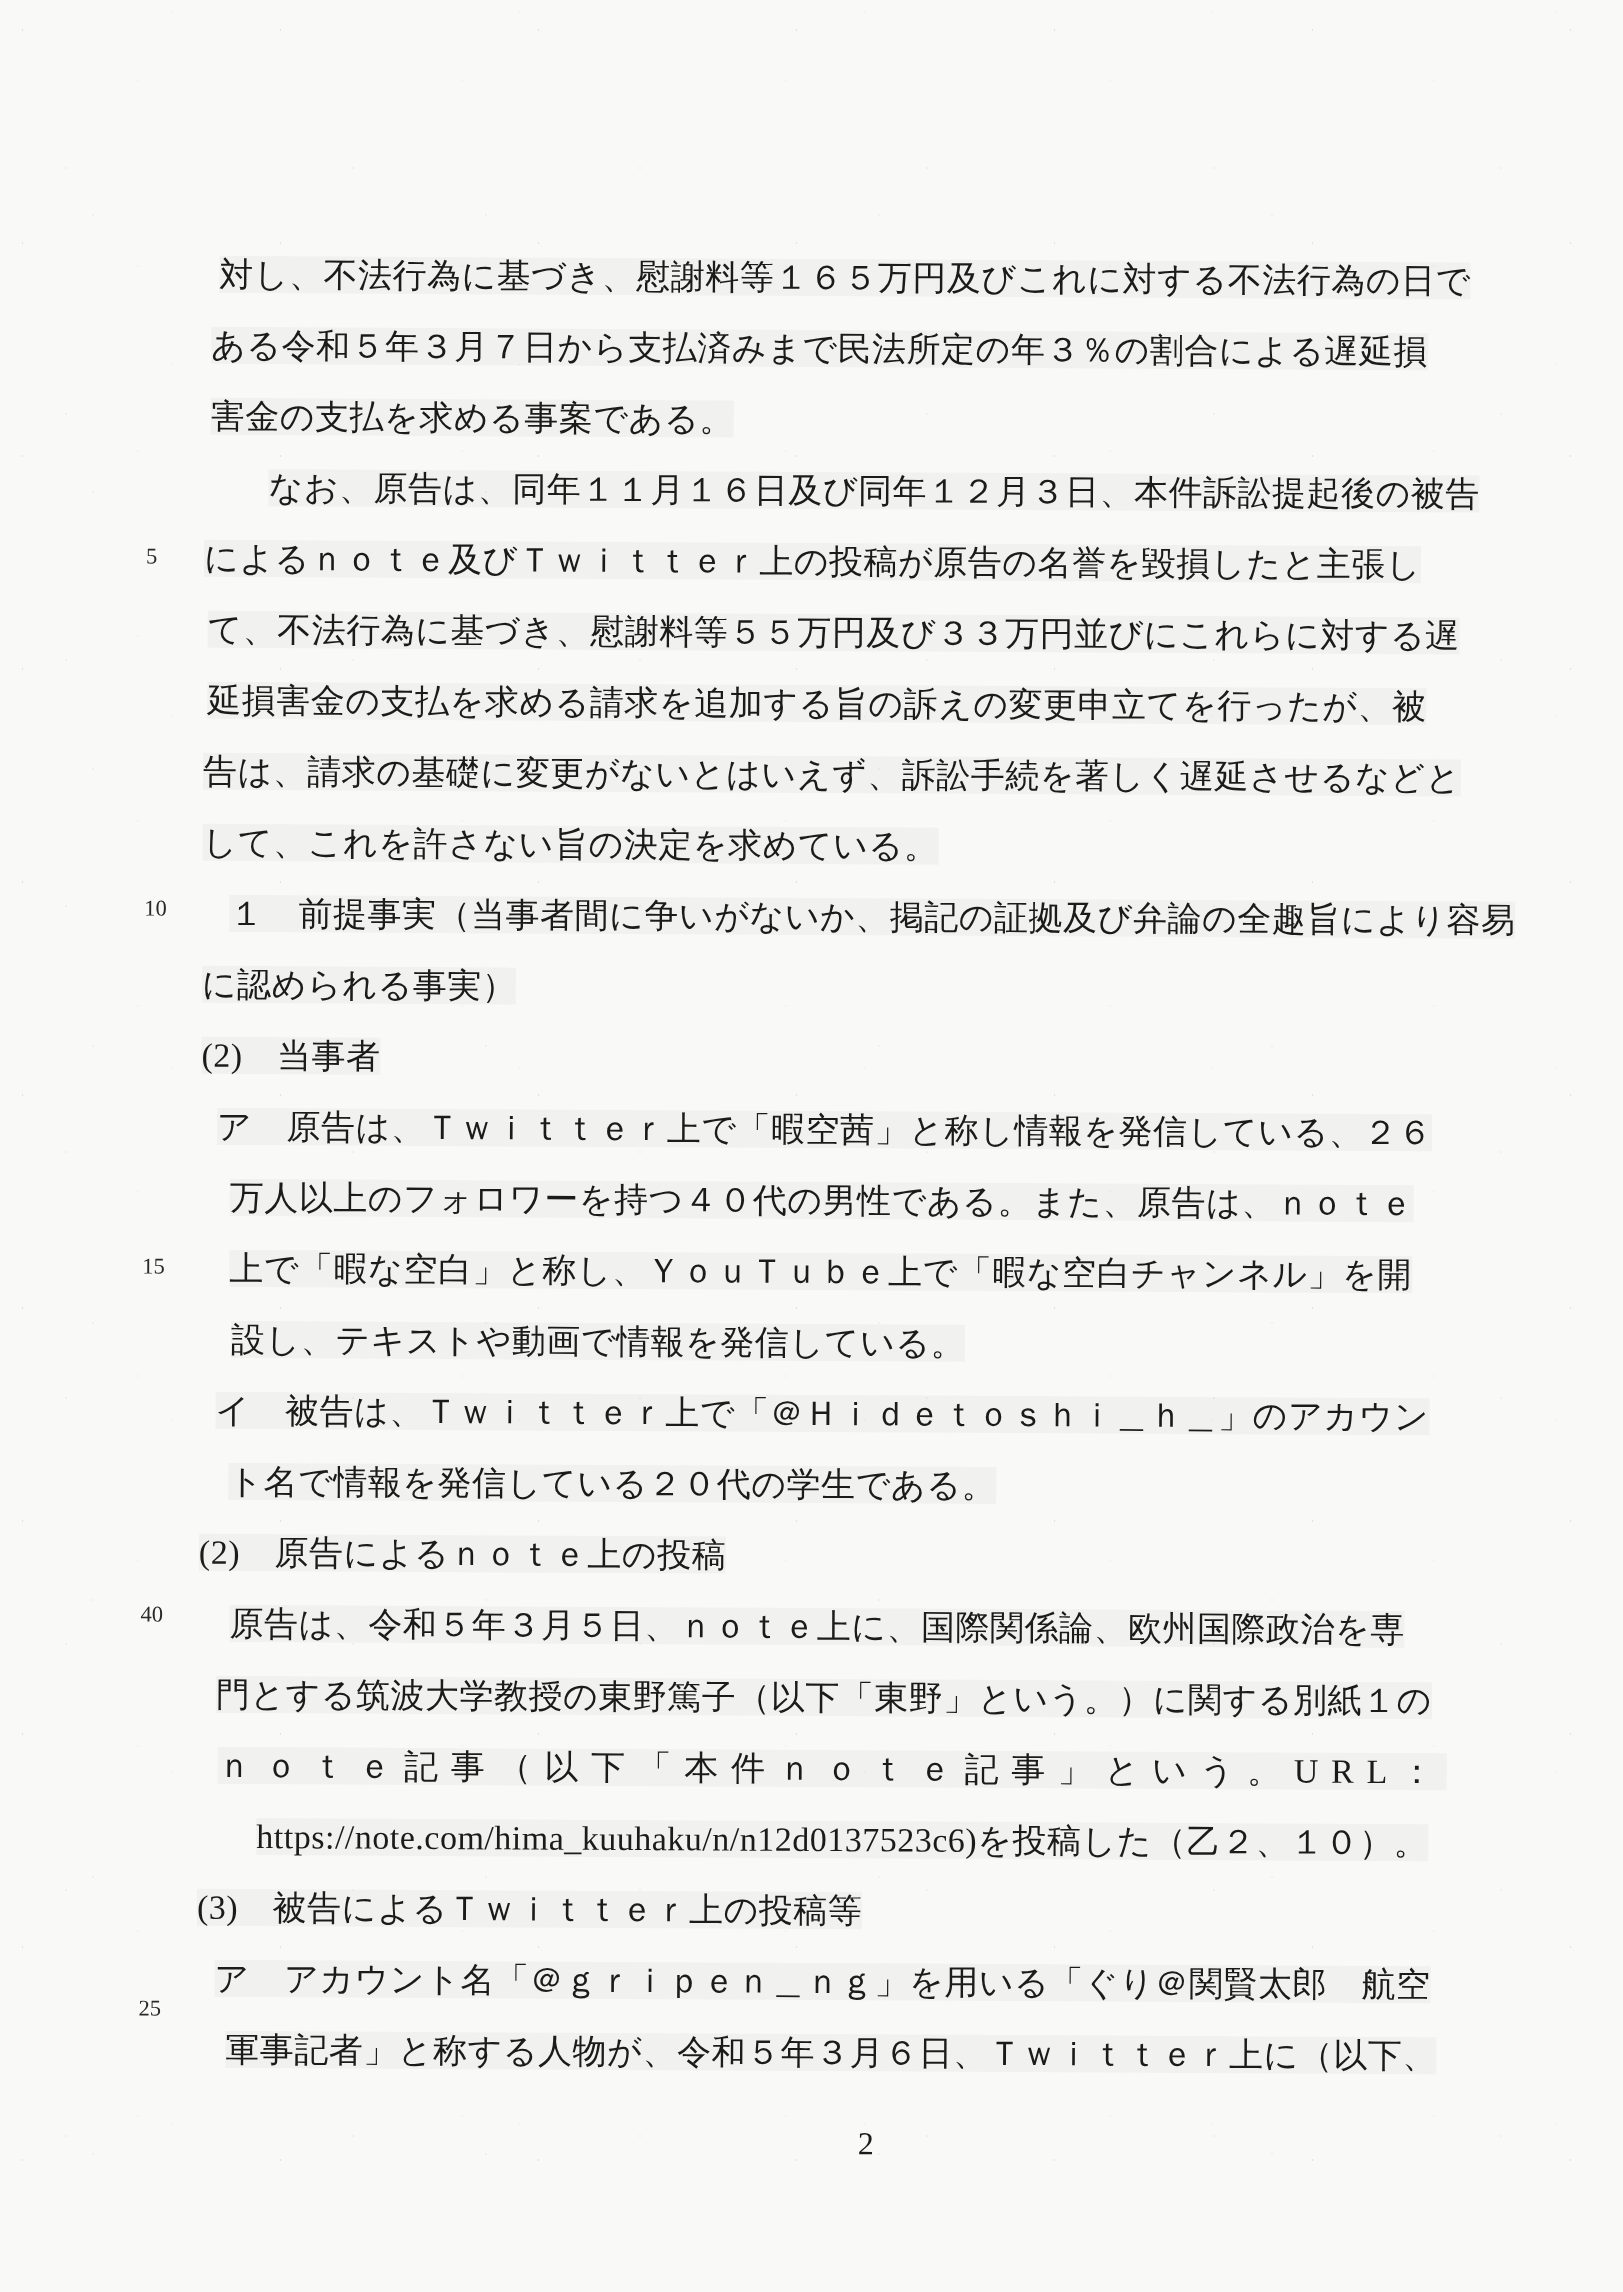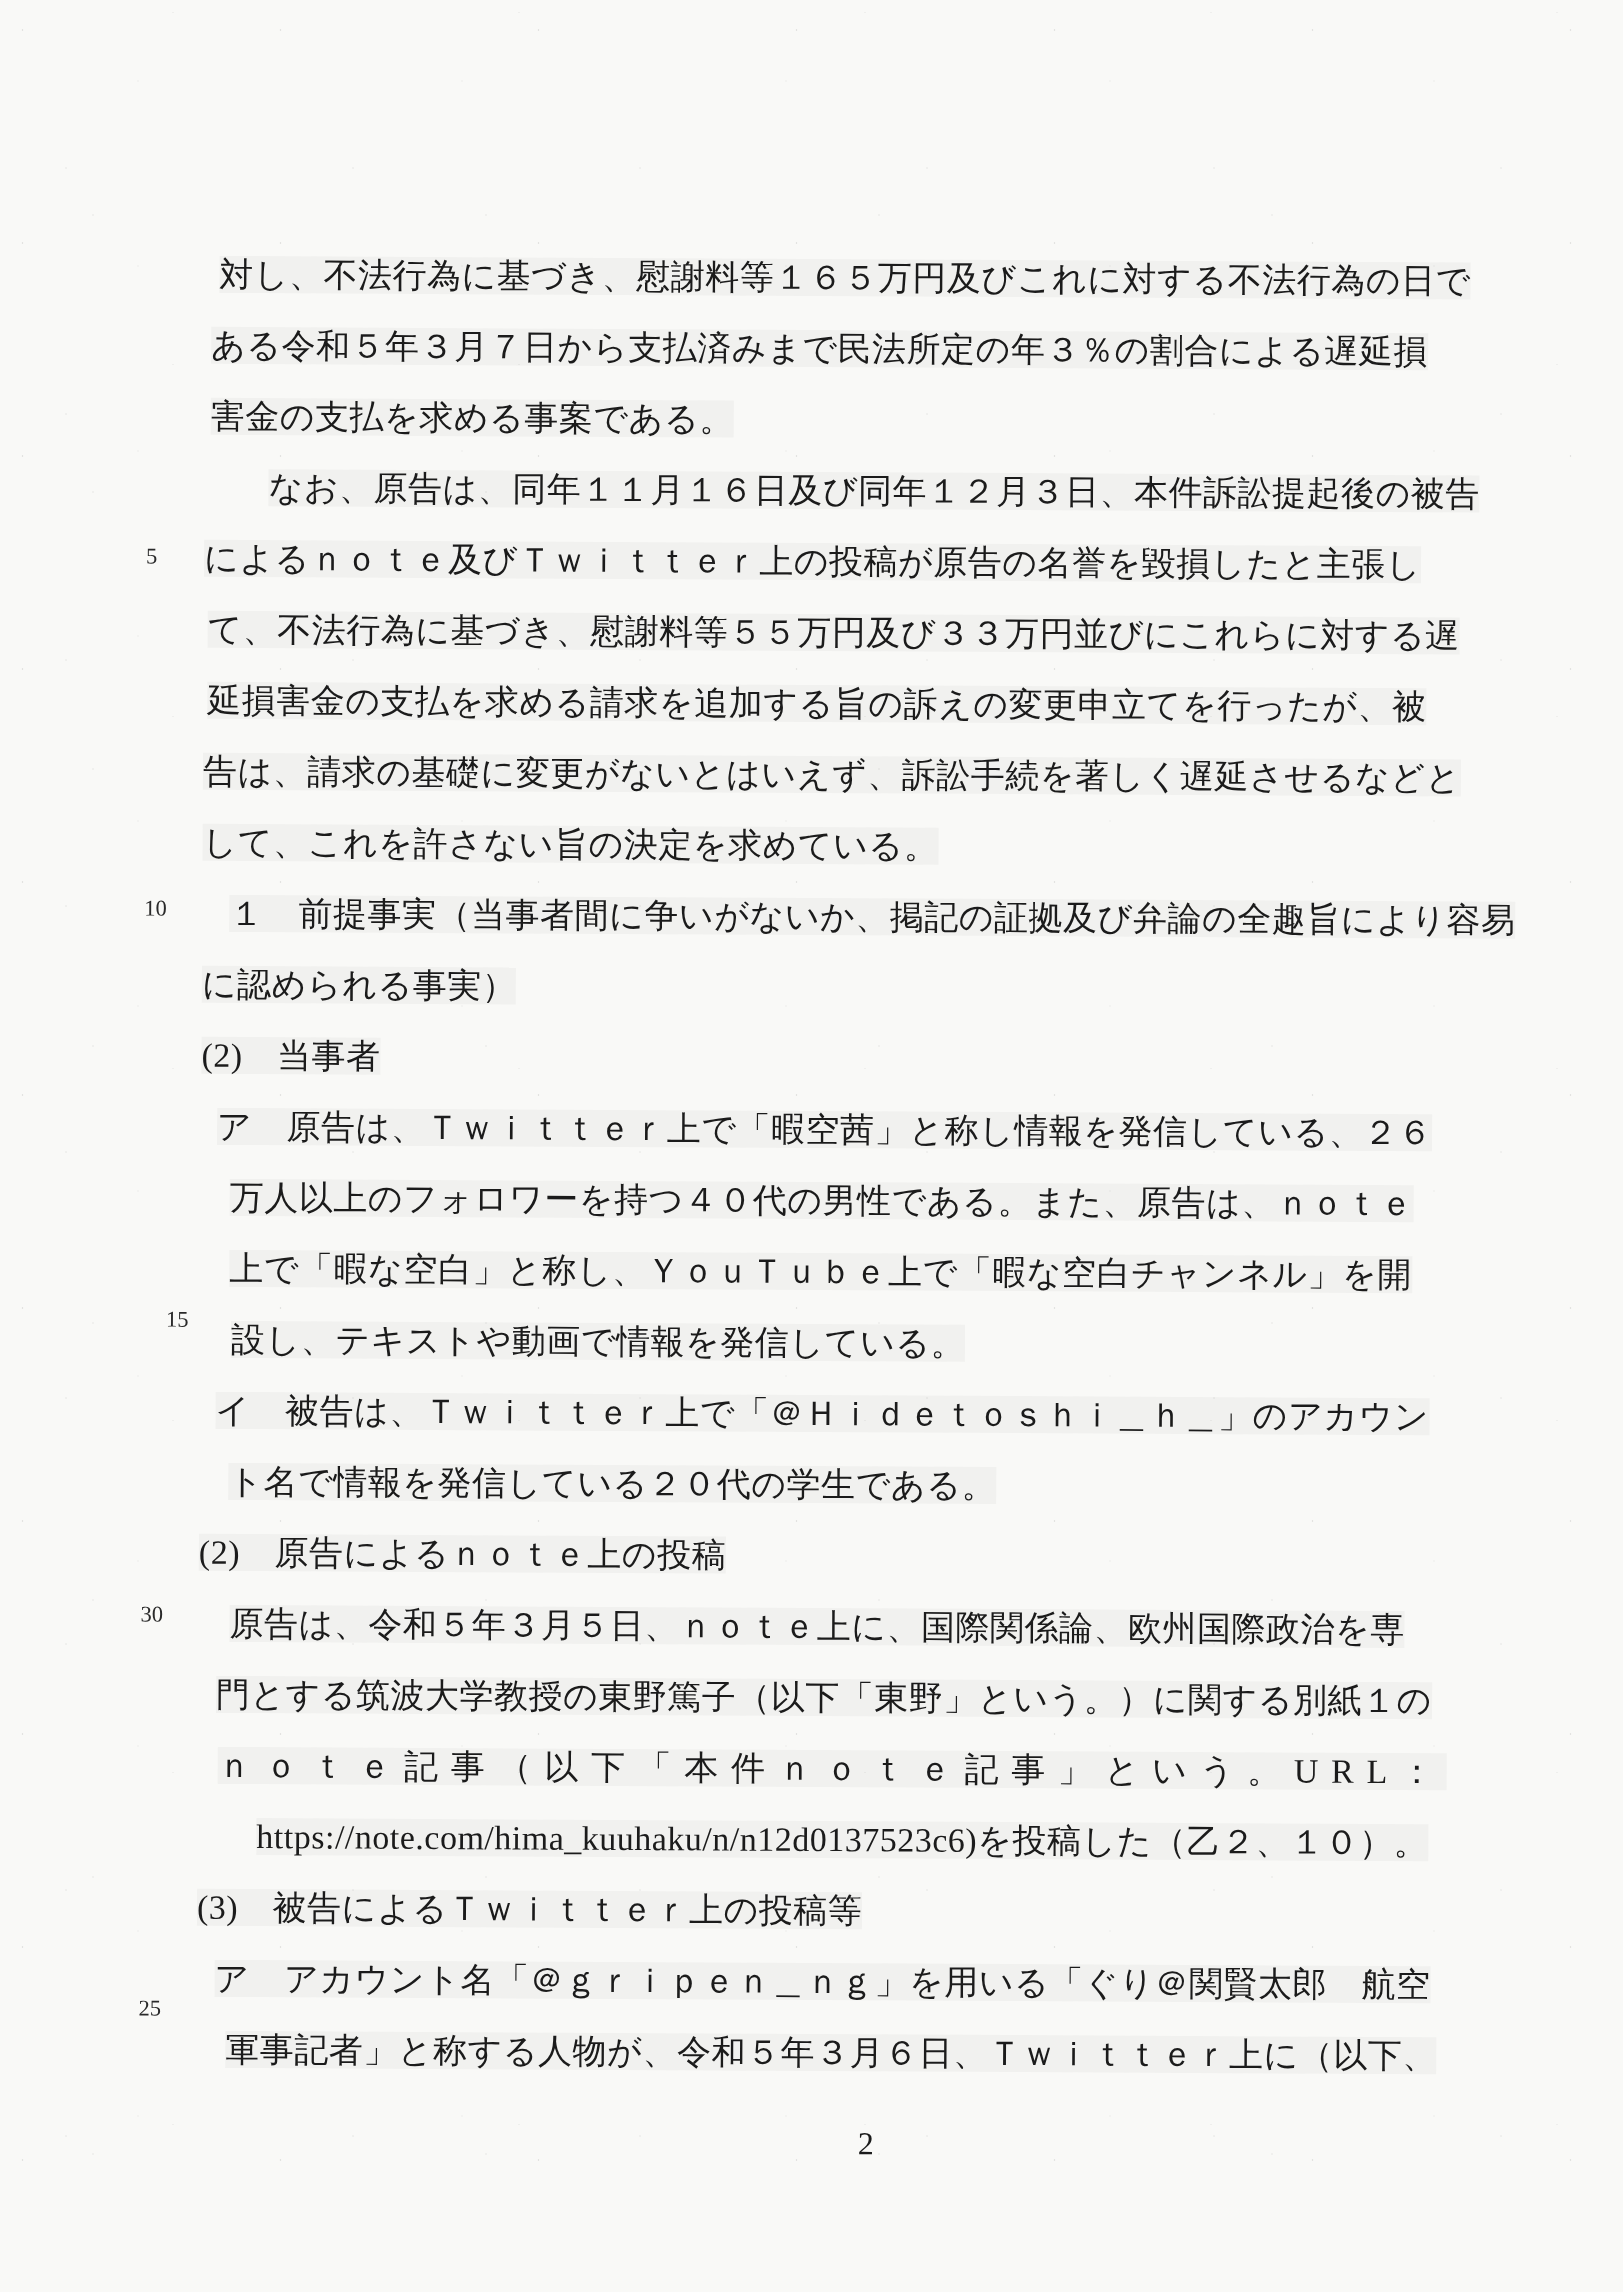--- a/index.html
+++ b/index.html
@@ -78,22 +78,22 @@
 </style>
 </head>
 <body>
 
 <div class="page">
   <div class="noise"></div>
   <div class="scan-layer">
     <div id="margin-numbers">
         <div class="margin-num" style="top: 548px;">5</div>
         <div class="margin-num" style="top: 900px;">10</div>
-        <div class="margin-num" style="top: 1311px; margin-left: 24px;">15</div>
-        <div class="margin-num" style="top: 1606px;">30</div>
+        <div class="margin-num" style="top: 1258px;">15</div>
+        <div class="margin-num" style="top: 1606px;">40</div>
         <div class="margin-num" style="top: 2000px;">25</div>
       </div>
     <div class="text-block" id="text-lines">
         <div class="line" style="padding-left: 13.7px;"><span class="ink">対し、不法行為に基づき、慰謝料等１６５万円及びこれに対する不法行為の日で</span></div>
         <div class="line" style="padding-left: 5.9px;"><span class="ink">ある令和５年３月７日から支払済みまで民法所定の年３％の割合による遅延損</span></div>
         <div class="line" style="padding-left: 5.9px;"><span class="ink">害金の支払を求める事案である。</span></div>
         <div class="line" style="padding-left: 64px;"><span class="ink">なお、原告は、同年１１月１６日及び同年１２月３日、本件訴訟提起後の被告</span></div>
         <div class="line" style="padding-left: 0px;"><span class="ink">によるｎｏｔｅ及びＴｗｉｔｔｅｒ上の投稿が原告の名誉を毀損したと主張し</span></div>
         <div class="line" style="padding-left: 3.9px;"><span class="ink">て、不法行為に基づき、慰謝料等５５万円及び３３万円並びにこれらに対する遅</span></div>
         <div class="line" style="padding-left: 3.9px;"><span class="ink">延損害金の支払を求める請求を追加する旨の訴えの変更申立てを行ったが、被</span></div>

